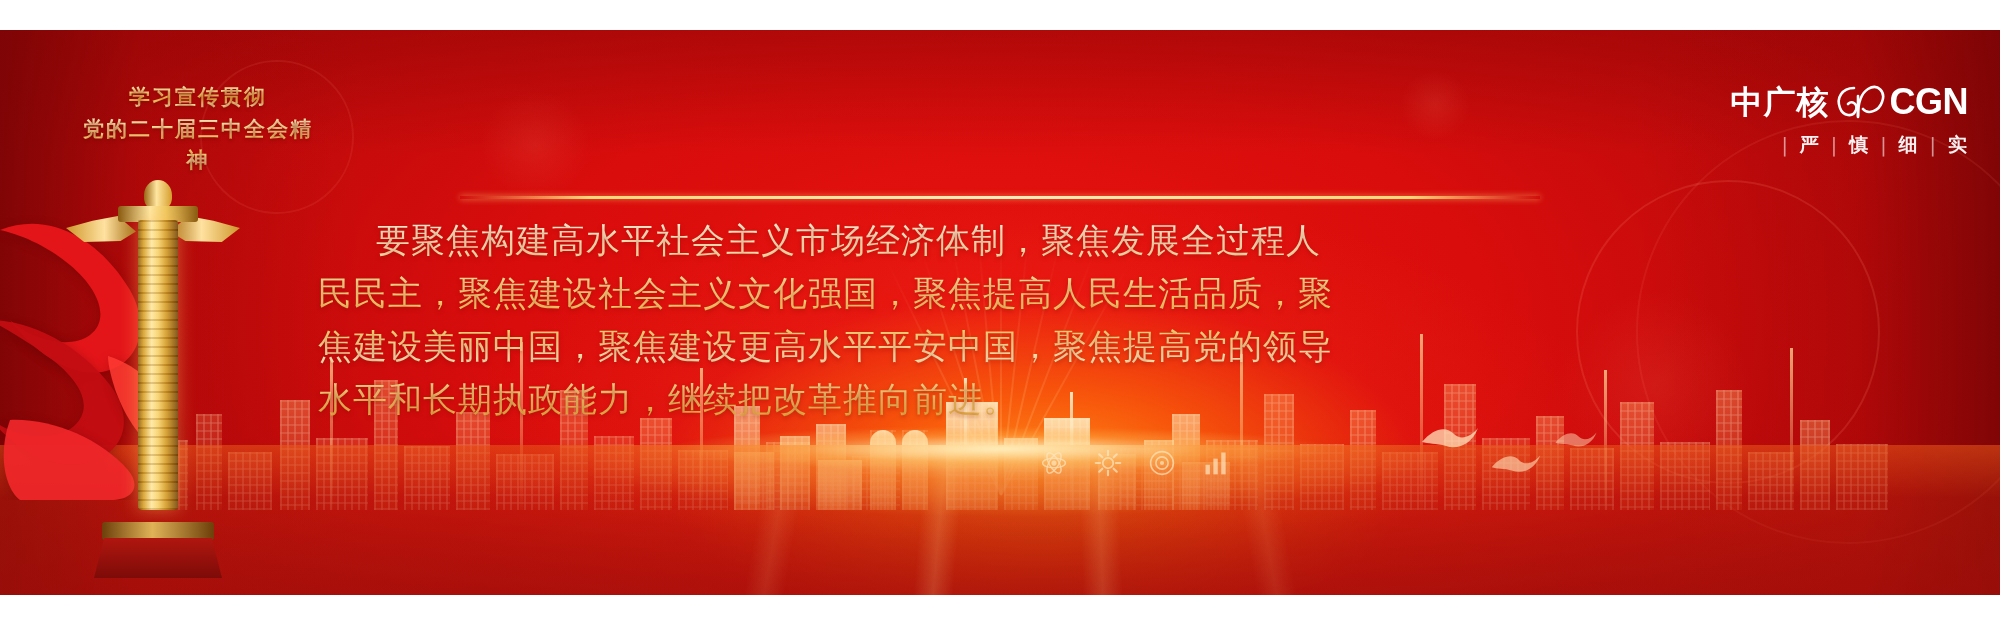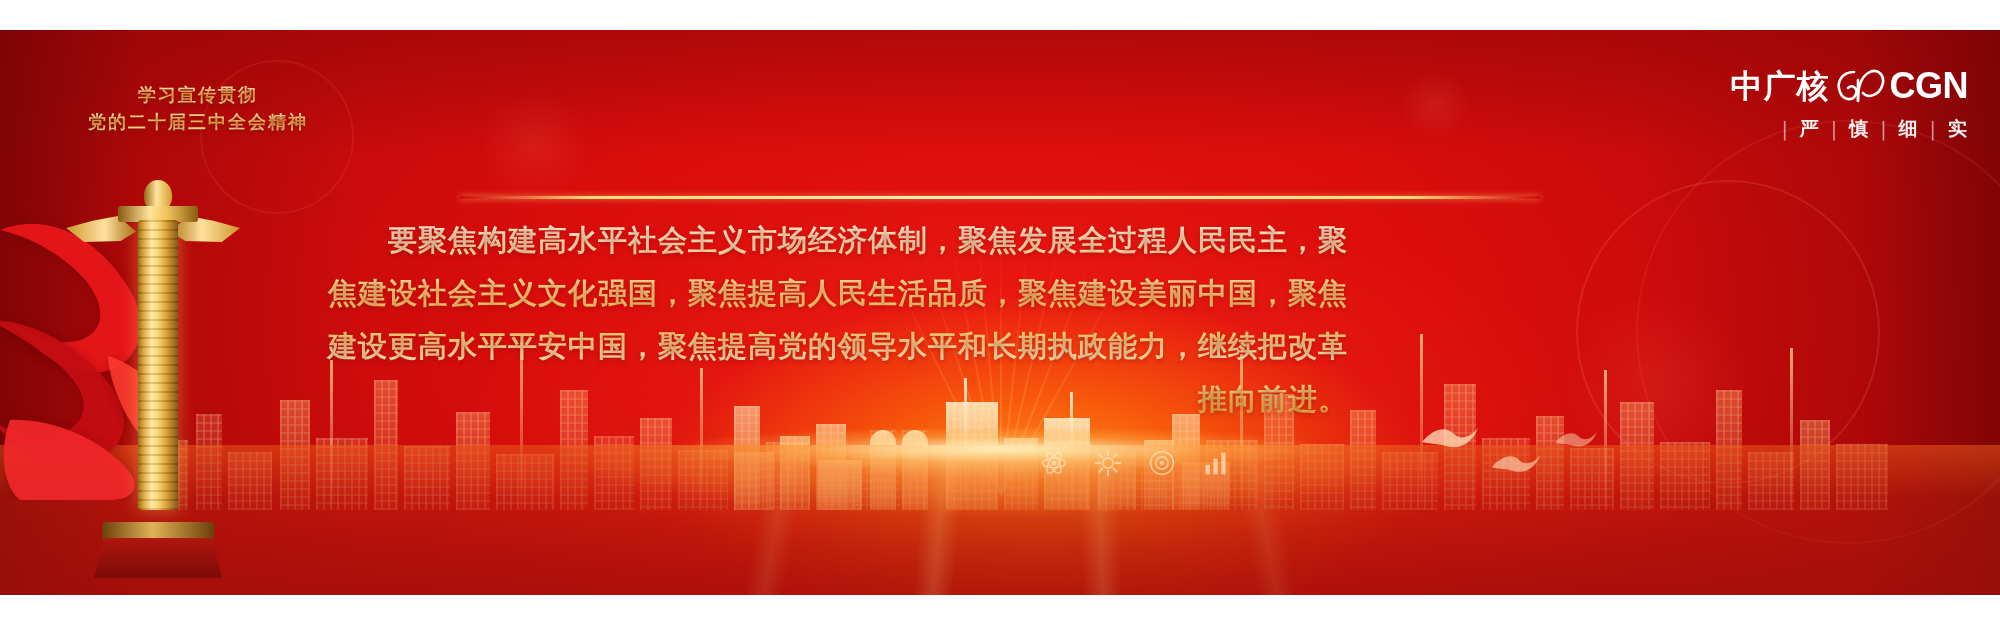--- a/index.html
+++ b/index.html
@@ -125,21 +125,21 @@
     clip-path:polygon(8% 0%,92% 0%,100% 100%,0% 100%);
   }
 
   
   .ribbon{position:absolute;left:-10px;top:170px;width:300px;height:330px;pointer-events:none;}
   .rb{position:absolute;filter:drop-shadow(0 2px 6px rgba(90,0,0,0.35));}
 
   
   .left-head{position:absolute;left:78px;top:82px;width:240px;text-align:center;}
   .left-head .ln{
-    font-size:18px;font-weight:700;letter-spacing:2px;line-height:1.5;
+    font-size:21px;font-weight:700;letter-spacing:2px;line-height:1.5;
     background:linear-gradient(180deg,#fff6cf 0%,#ffe08f 28%,#f4c24a 52%,#ffeaa6 72%,#e0a52e 100%);
     -webkit-background-clip:text;background-clip:text;color:transparent;
     text-shadow:0 2px 3px rgba(110,10,0,0.45);
     font-family:Liberation Serif, serif;
   }
 
   
   .title{
     position:absolute;left:0;top:104px;width:2000px;text-align:center;
     font-size:52px;font-weight:700;letter-spacing:10px;
@@ -150,30 +150,29 @@
   }
   .title-rule{
     position:absolute;left:50%;transform:translateX(-50%);top:196px;width:1080px;height:3px;
     background:linear-gradient(90deg,rgba(255,200,90,0) 0%,#ffd977 12%,#ffeebb 50%,#ffd977 88%,rgba(255,200,90,0) 100%);
     box-shadow:0 0 6px rgba(255,200,110,0.7);
   }
 
   
   .body-wrap{position:absolute;left:318px;top:214px;width:1030px;}
   .body-p{
-    font-size:29px;font-weight:700;line-height:53px;letter-spacing:1px;text-indent:58px;
+    font-size:34px;font-weight:400;line-height:53px;letter-spacing:1px;text-indent:58px;
     font-family:"DejaVu Sans","Liberation Sans",sans-serif;
     background:linear-gradient(180deg,#fff9e2 0%,#ffe9a8 24%,#f8cd5c 50%,#fff0bb 68%,#e3aa32 100%);
     -webkit-background-clip:text;background-clip:text;color:transparent;
     text-shadow:0 2px 4px rgba(120,10,0,0.35);
-    text-align:right;
-  }
-
-  
-  .logo{position:absolute;right:32px;top:68px;width:300px;}
+  }
+
+  
+  .logo{position:absolute;right:32px;top:84px;width:300px;}
   .logo-row{display:flex;align-items:center;justify-content:flex-end;gap:4px;}
   .logo-cn{
     font-size:32px;font-weight:700;color:#ffffff;letter-spacing:1px;
     font-family:"DejaVu Sans","Liberation Sans",sans-serif;line-height:1;
   }
   .logo-mark{width:52px;height:36px;display:block;}
   .logo-en{
     font-size:36px;font-weight:700;color:#ffffff;letter-spacing:-0.5px;line-height:1;
     font-family:"Liberation Sans",sans-serif;
   }

